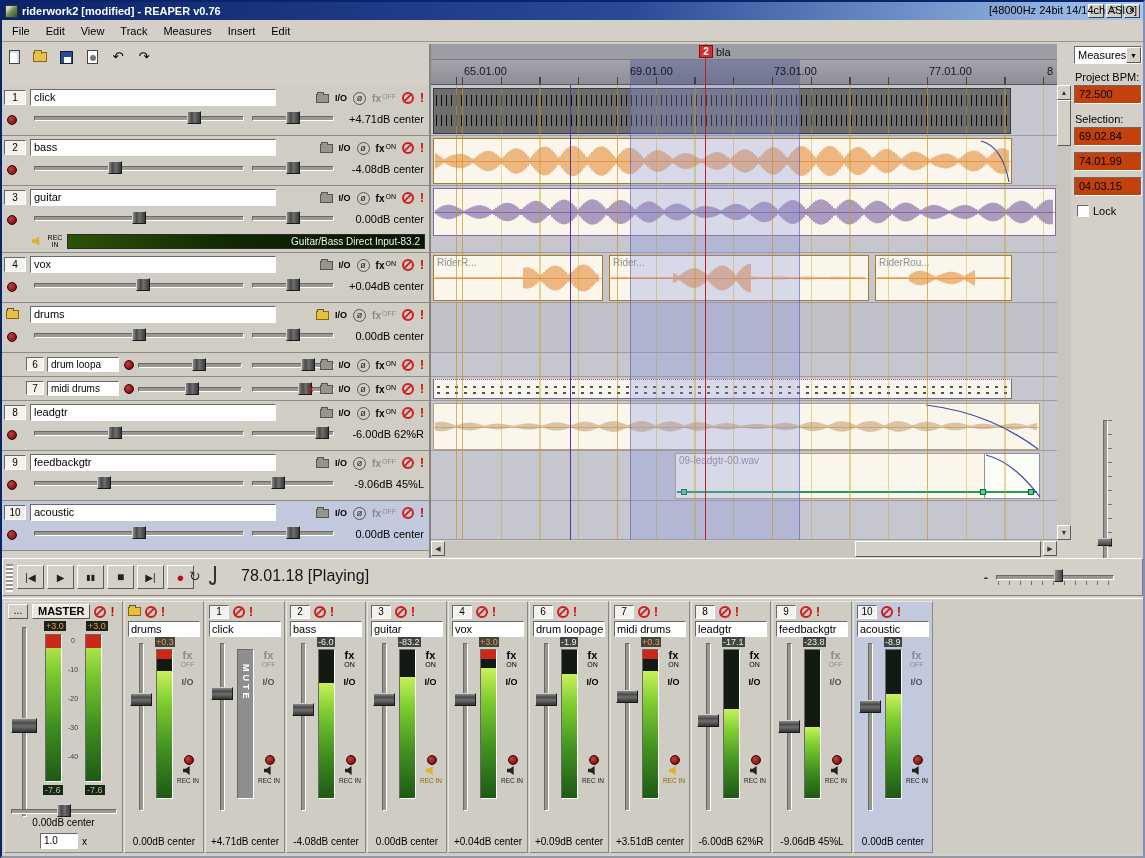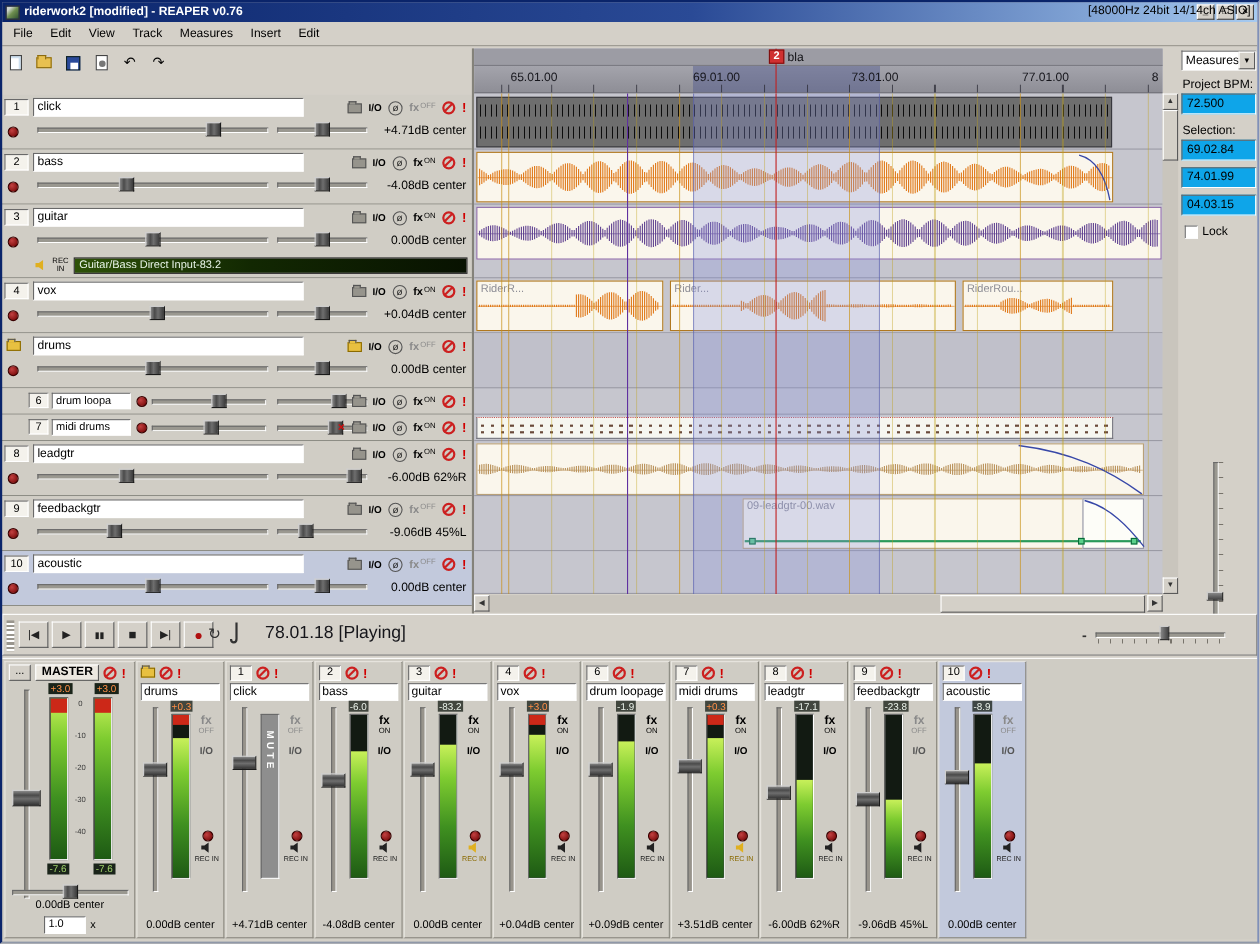--- a/index.html
+++ b/index.html
@@ -49,21 +49,21 @@
   .folder-ic::before{content:"";position:absolute;left:0;top:-3px;width:5px;height:2px;background:inherit;border:1px solid #555;border-bottom:none}
   .folder-ic.yellow{background:#e8c040;border-color:#8a6a00}
   .hslider{position:absolute;height:15px}
   .hslider::before{content:"";position:absolute;left:0;right:0;top:6px;height:3px;background:#9a9890;border:1px solid;border-color:#696969 #fff #fff #696969}
   .hthumb{position:absolute;top:1px;width:14px;height:13px;background:linear-gradient(90deg,#8a8a8a,#4a4a4a 30%,#6e6e6e 55%,#3a3a3a);border:1px solid;border-color:#cfcfcf #1a1a1a #1a1a1a #cfcfcf}
   .vol-label{position:absolute;right:5px;top:27px;width:88px;text-align:right;font-size:11px;white-space:nowrap}
   .recin{position:absolute;left:32px;right:4px;top:47px;height:16px;display:flex;align-items:center;gap:2px}
   .spk{display:inline-block;width:11px;height:11px;background:#222;clip-path:polygon(0 33%,30% 33%,65% 8%,65% 92%,30% 67%,0 67%);flex:none}
   .spk.on{background:#e0b020}
   .recin-txt{font-size:7px;line-height:7px;width:20px;text-align:center;flex:none}
-  .recin-meter{flex:1;height:15px;background:linear-gradient(90deg,#2e5208,#122802 45%,#081201);border:1px solid #2a2a2a;color:#e8f4e8;display:flex;justify-content:flex-start;align-items:center;padding:0 4px;font-size:10px;white-space:nowrap}
+  .recin-meter{flex:1;height:15px;background:linear-gradient(90deg,#2e5208,#122802 45%,#081201);border:1px solid #2a2a2a;color:#e8f4e8;display:flex;justify-content:flex-end;align-items:center;padding:0 4px;font-size:10px;white-space:nowrap}
   
   #tcp-divider{position:absolute;left:429px;top:44px;width:2px;height:514px;background:#84827a}
   
   #arrange{position:absolute;left:431px;top:44px;width:626px;height:496px;background:#bcbcc4;overflow:hidden}
   #ruler{position:absolute;left:0;top:0;width:626px;height:41px;background:linear-gradient(#b2b2ba,#8e8e96);border-bottom:1px solid #55555d}
   #ruler .mrow{position:absolute;left:0;top:0;right:0;height:16px;background:#9c9ca4;border-bottom:1px solid #7b7b83}
   #ruler::after{content:"";position:absolute;left:0;right:0;bottom:0;height:7px;background:repeating-linear-gradient(90deg,rgba(40,40,50,.75) 0 1px,transparent 1px 38.75px);background-position:31px 0}
   .measure-lbl{position:absolute;top:21px;font-size:11px;color:#16161c;white-space:nowrap}
   .ruler-sel{position:absolute;left:199px;top:16px;width:170px;bottom:0;background:rgba(70,80,140,.40)}
   .marker-flag{position:absolute;left:268px;top:1px;width:14px;height:13px;background:#d03030;border:1px solid #801010;color:#fff;font-size:10px;line-height:11px;text-align:center;font-weight:bold}
@@ -95,21 +95,21 @@
   .sb-btn{position:absolute;width:14px;height:15px;background:#d4d0c8;border:1px solid;border-color:#fff #5a5a5a #5a5a5a #fff;font-size:7px;text-align:center;line-height:13px;color:#333}
   #vscroll{position:absolute;left:1057px;top:85px;width:14px;height:455px;background:#c9c5bd}
   #vscroll .sb-thumb{position:absolute;left:0;top:15px;width:14px;height:46px;background:#d4d0c8;border:1px solid;border-color:#fff #5a5a5a #5a5a5a #fff}
   #hscroll{position:absolute;left:431px;top:541px;width:626px;height:16px;background:#c9c5bd}
   #hscroll .sb-thumb{position:absolute;top:0;left:424px;width:186px;height:16px;background:#d4d0c8;border:1px solid;border-color:#fff #5a5a5a #5a5a5a #fff}
   
   #rightpanel{position:absolute;left:1071px;top:44px;width:74px;height:514px;padding:2px 2px 0 3px}
   .dd{position:absolute;left:3px;top:2px;width:68px;height:18px;background:#fff;border:1px solid;border-color:#696969 #fff #fff #696969;font-size:11px;line-height:16px;padding-left:3px}
   .ddbtn{position:absolute;right:0;top:0;width:15px;height:16px;background:#d4d0c8;border:1px solid;border-color:#fff #5a5a5a #5a5a5a #fff;font-size:7px;text-align:center;line-height:15px}
   .rp-label{position:absolute;left:4px;font-size:11px;white-space:nowrap}
-  .rp-box{position:absolute;left:3px;width:68px;height:19px;background:#0ea5e9;border:1px solid;border-color:#696969 #fff #fff #696969;font-size:11px;line-height:17px;padding-left:4px}
+  .rp-box{position:absolute;left:3px;width:68px;height:19px;background:#c2410c;border:1px solid;border-color:#696969 #fff #fff #696969;font-size:11px;line-height:17px;padding-left:4px}
   .lockrow{position:absolute;left:6px;top:161px;display:flex;align-items:center;gap:4px}
   .chk{width:12px;height:12px;background:#fff;border:1px solid;border-color:#696969 #fff #fff #696969}
   .vzoom{position:absolute;left:24px;top:376px;width:18px;height:142px}
   .vzoom::before{content:"";position:absolute;left:8px;top:0;bottom:0;width:3px;background:#9a9890;border:1px solid;border-color:#696969 #fff #fff #696969}
   .vzoom::after{content:"";position:absolute;left:13px;top:0;bottom:0;width:4px;background:repeating-linear-gradient(180deg,#77736b 0 1px,transparent 1px 14px)}
   .vzthumb{position:absolute;left:2px;top:118px;width:15px;height:8px;background:linear-gradient(180deg,#888,#444);border:1px solid;border-color:#ccc #222 #222 #ccc}
   
   #transport{position:absolute;left:2px;top:558px;width:1141px;height:38px;background:#d4d0c8;border:1px solid;border-color:#fff #808080 #808080 #fff}
   .grip{position:absolute;left:3px;top:5px;width:7px;height:28px;background:repeating-linear-gradient(180deg,#9a968e 0 2px,#fff 2px 4px)}
   .tbtns{position:absolute;left:14px;top:6px;display:flex;gap:3px}

